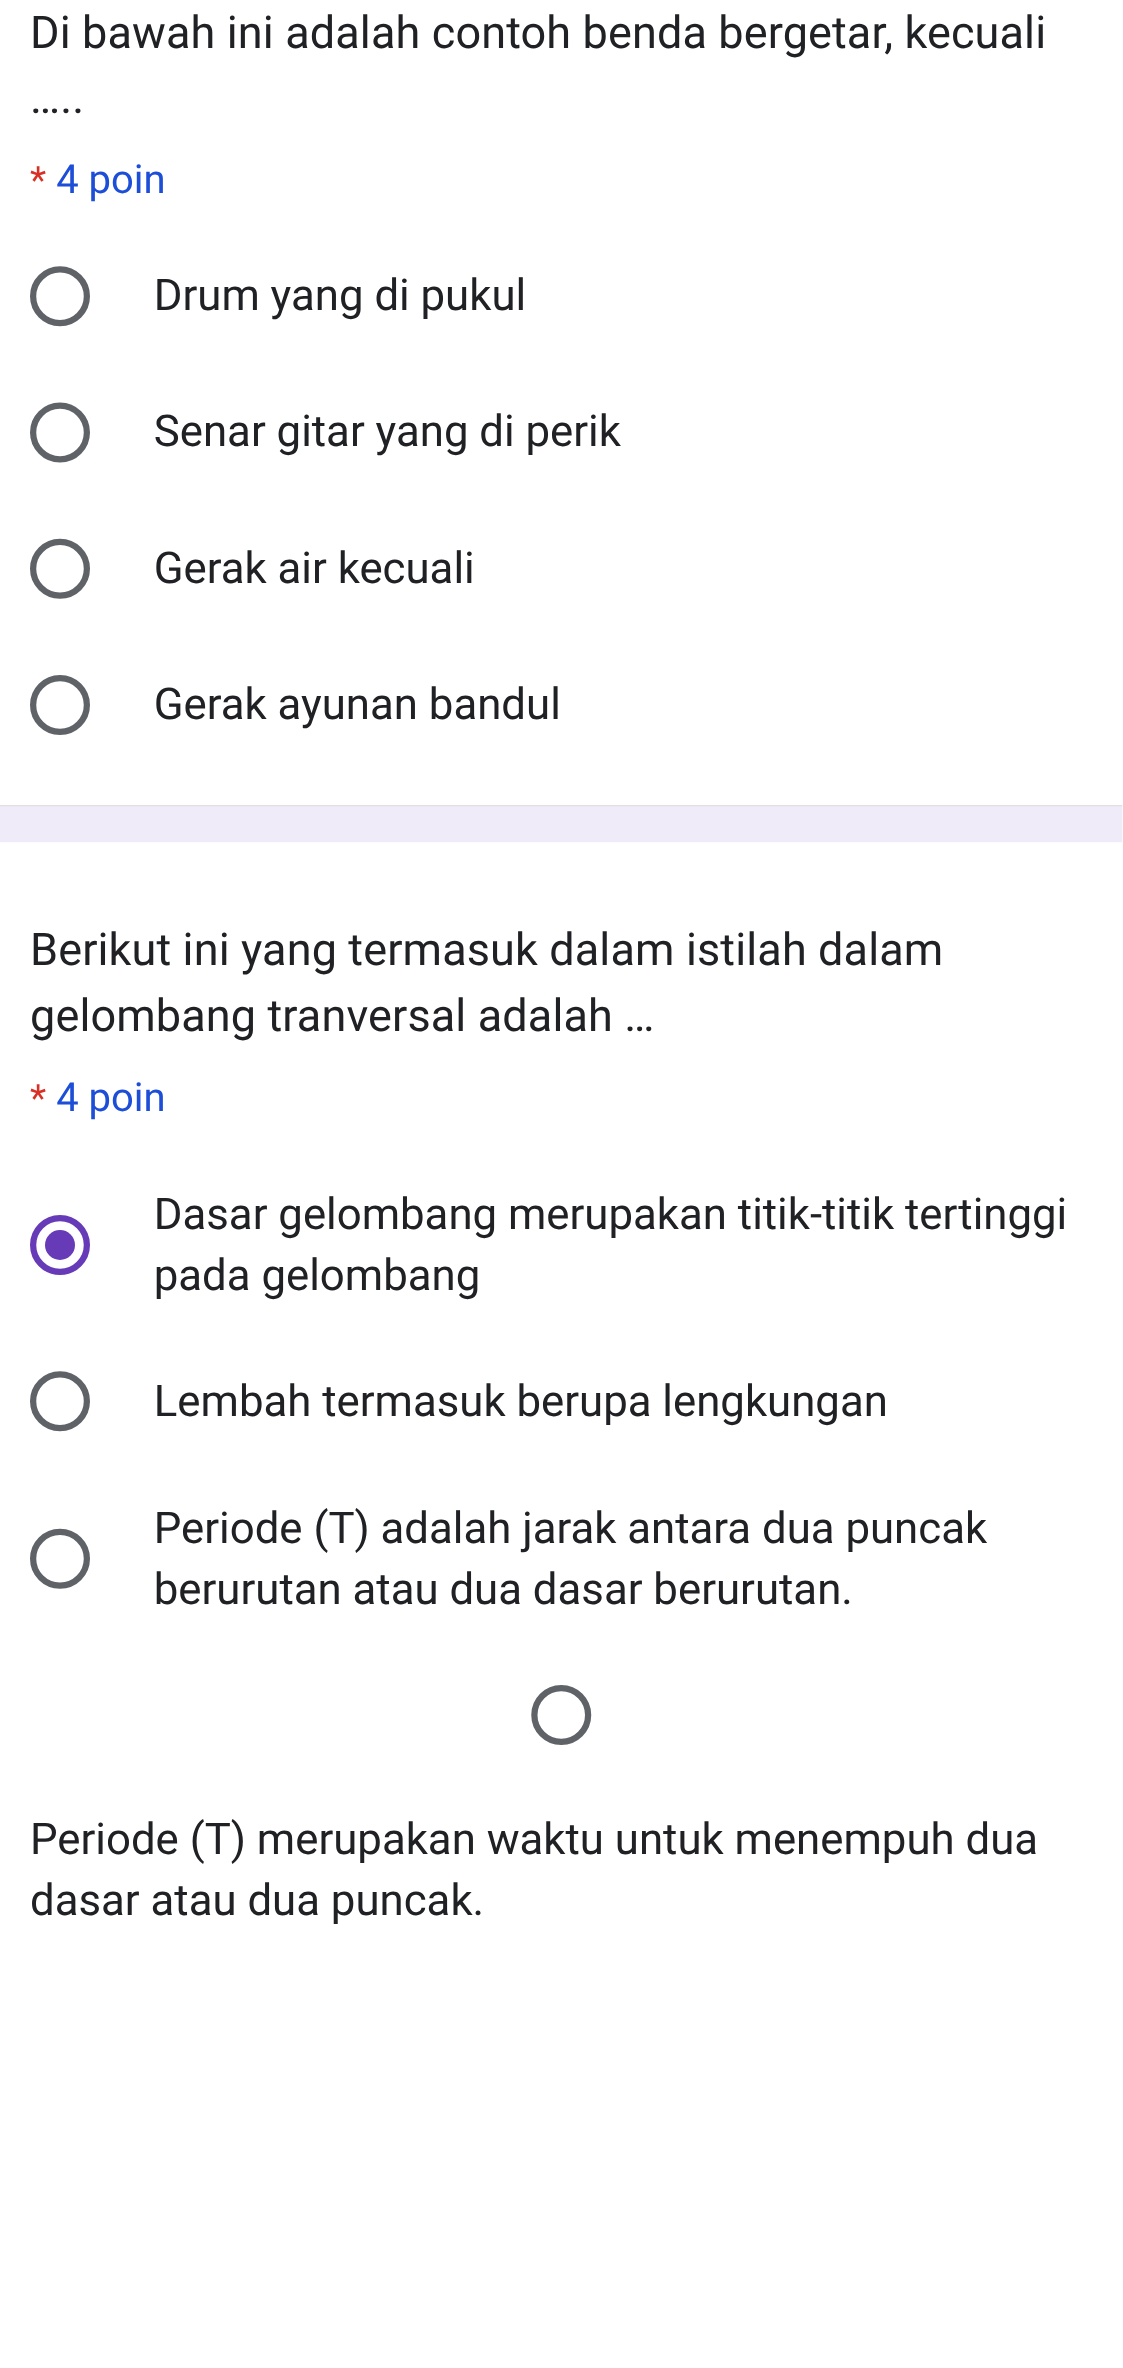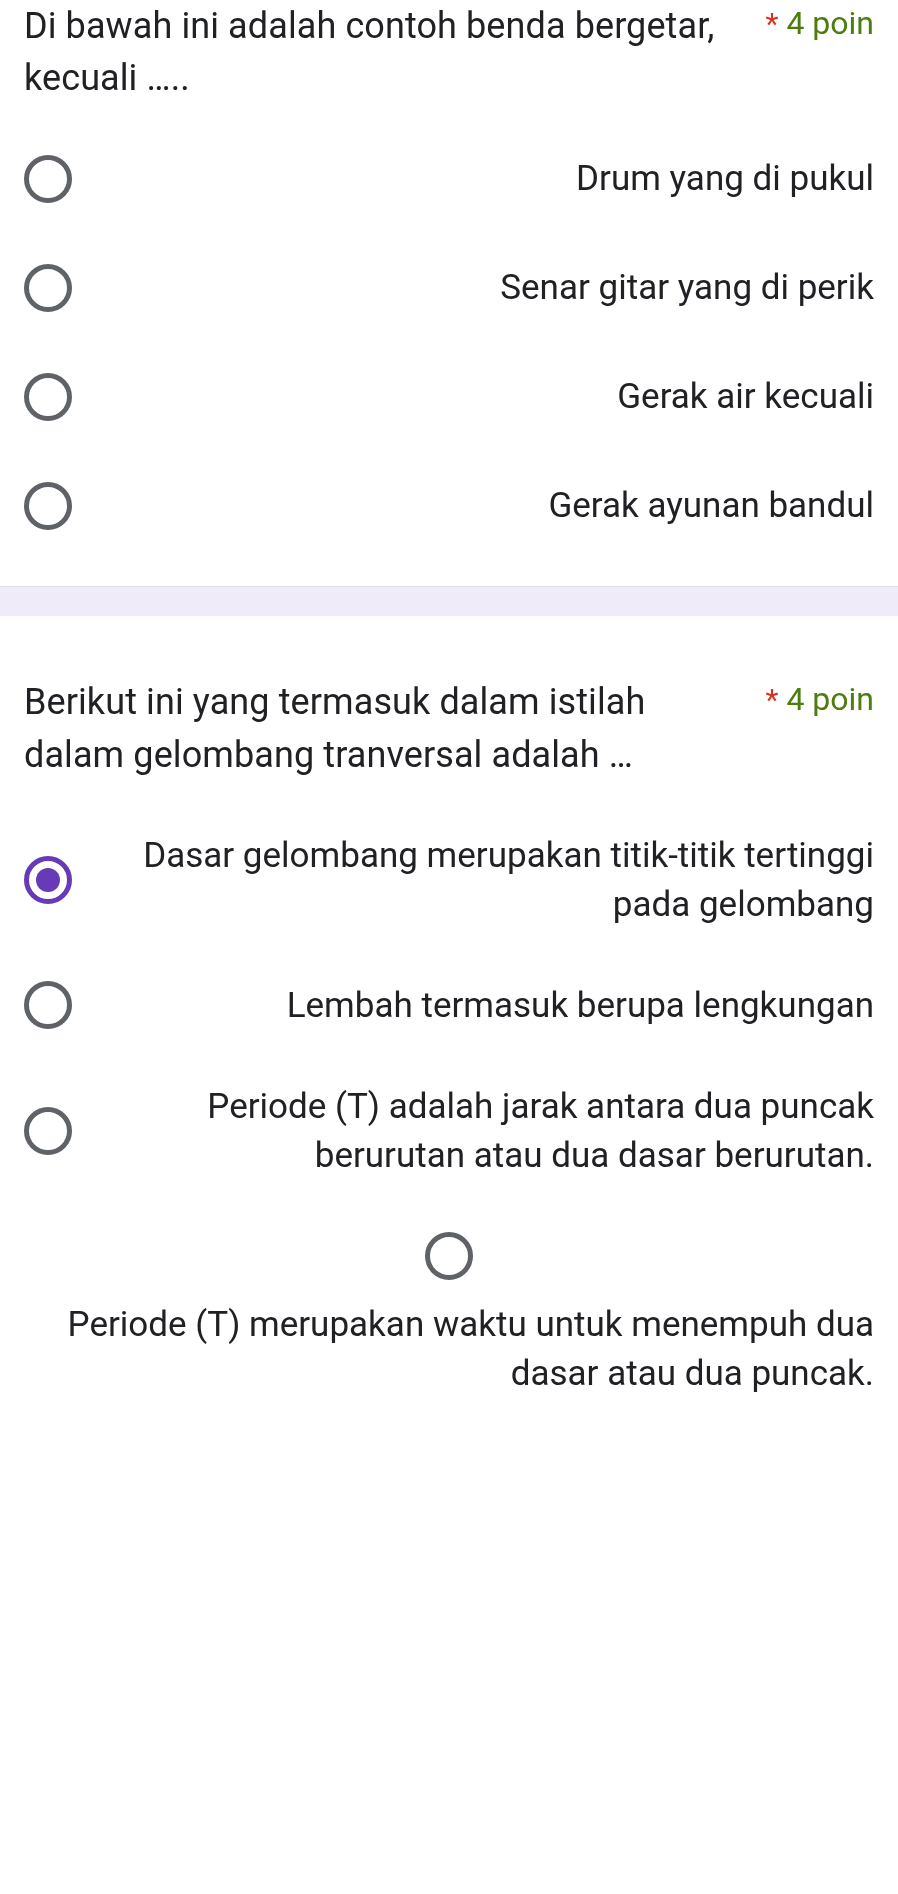--- a/index.html
+++ b/index.html
@@ -11,53 +11,53 @@
 }
 .question-card {
   background: #fff;
   padding: 0 24px 40px 24px;
 }
 .question-header {
   display: flex;
   align-items: flex-start;
   justify-content: space-between;
   gap: 16px;
+  flex-direction: column;
 }
 .question-text {
   font-size: 36px;
   line-height: 1.45;
   font-weight: 400;
   letter-spacing: 0.1px;
   flex: 1;
 }
 .points-badge {
   display: flex;
   align-items: baseline;
   gap: 8px;
   white-space: nowrap;
   padding-top: 4px;
 }
 .asterisk {
   color: #d93025;
   font-size: 30px;
 }
 .points-text {
-  color: #4d7c0f;
+  color: #1d4ed8;
   font-size: 32px;
 }
 .options {
   margin-top: 50px;
 }
 .option-row {
   display: flex;
   align-items: center;
-  gap: 20px;
+  gap: 51px;
   margin-bottom: 60px;
   cursor: pointer;
-  text-align: right;
 }
 .option-row:last-child { margin-bottom: 16px; }
 .options.multiline .option-row { align-items: center; margin-bottom: 52px; margin-top: 24px; }
 .options.multiline .option-row:last-child { margin-bottom: 0; flex-direction: column; }
 .radio {
   width: 48px;
   height: 48px;
   border: 5px solid #5f6368;
   border-radius: 50%;
   flex-shrink: 0;

